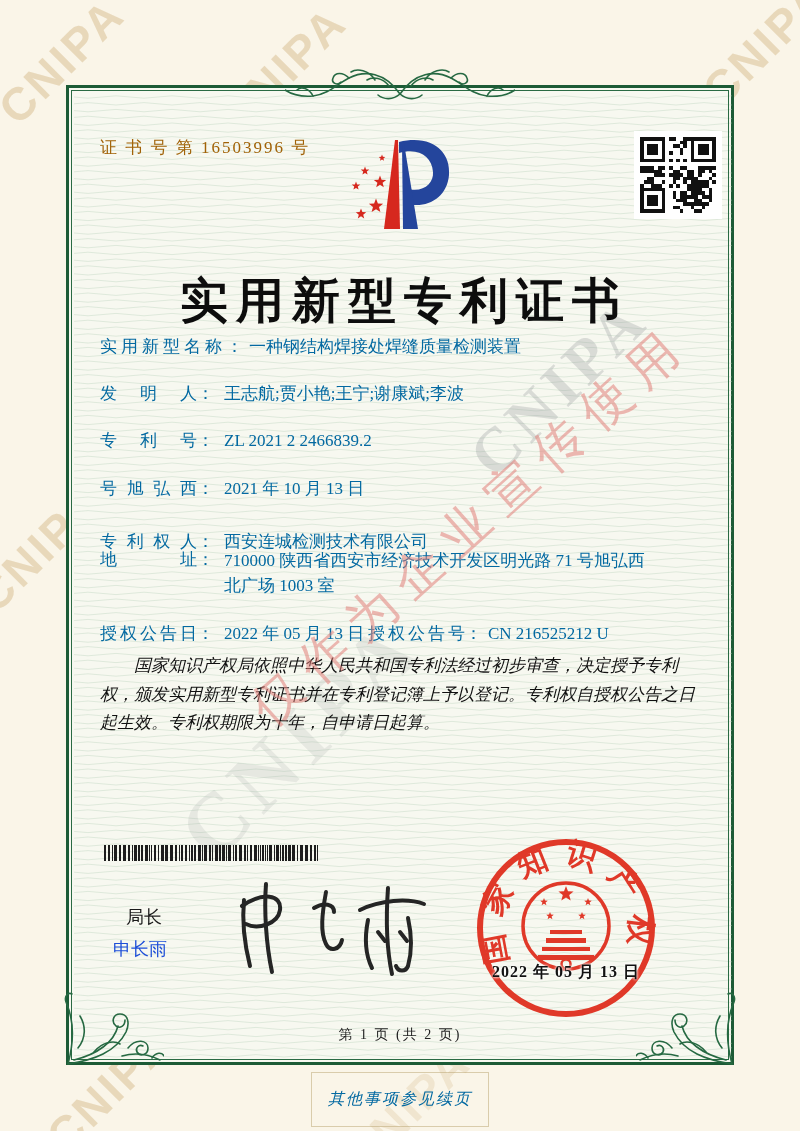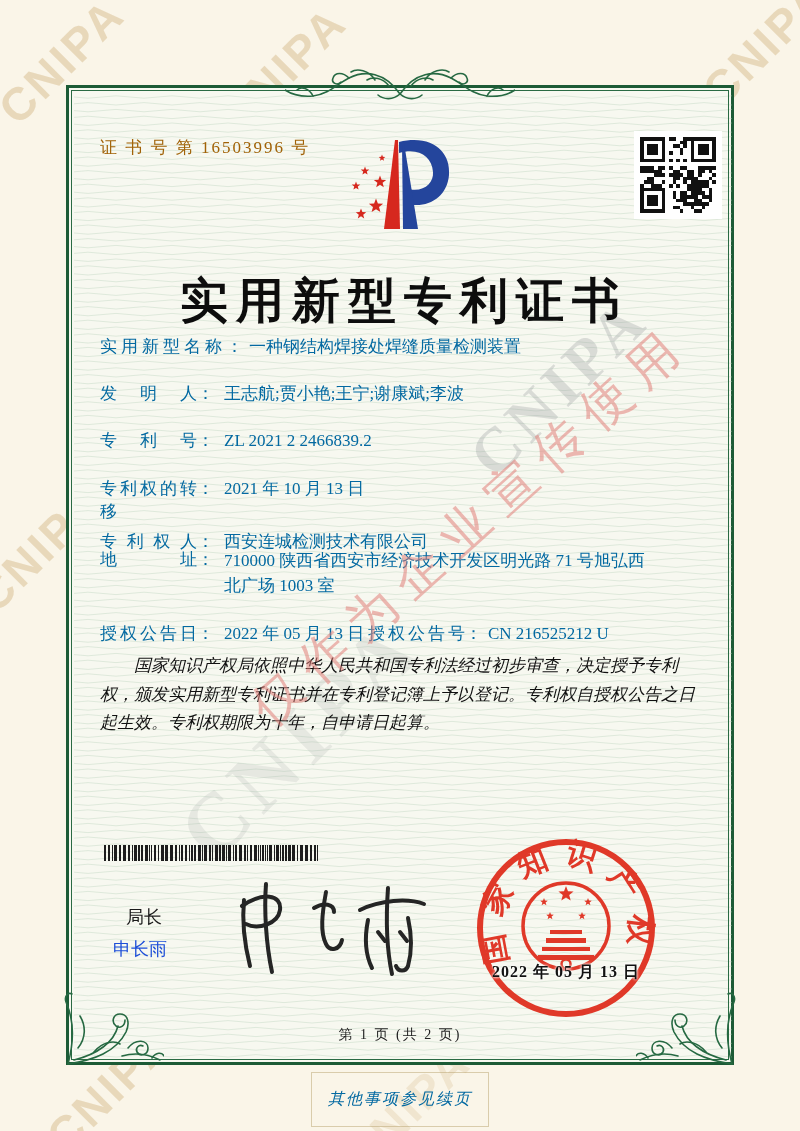--- a/index.html
+++ b/index.html
@@ -541,21 +541,21 @@
 <div class="row" style="top:335px;">
   <span class="lab1">实用新型名称</span><span>：</span><span class="val" style="padding-left:6px;">一种钢结构焊接处焊缝质量检测装置</span>
 </div>
 <div class="row" style="top:382px;">
   <span class="lab">发明人</span><span>：</span><span class="val">王志航;贾小艳;王宁;谢康斌;李波</span>
 </div>
 <div class="row" style="top:429px;">
   <span class="lab">专利号</span><span>：</span><span class="val">ZL 2021 2 2466839.2</span>
 </div>
 <div class="row" style="top:477px;">
-  <span class="lab">专利权的转移</span><span>：</span><span class="val">2021 年 10 月 13 日</span>
+  <span class="lab">号旭弘西</span><span>：</span><span class="val">2021 年 10 月 13 日</span>
 </div>
 <div class="row" style="top:524px;margin-top:6px;">
   <span class="lab">专利权人</span><span>：</span><span class="val">西安连城检测技术有限公司</span>
 </div>
 <div class="row" style="top:548px;">
   <span class="lab">地址</span><span>：</span><span class="val-block"><span>710000  陕西省西安市经济技术开发区明光路 71 号旭弘西</span><br><span>北广场 1003 室</span></span>
 </div>
 <div class="row" style="top:622px;">
   <span class="lab">授权公告日</span><span>：</span><span class="val">2022 年 05 月 13 日</span>
   <span class="g2">

